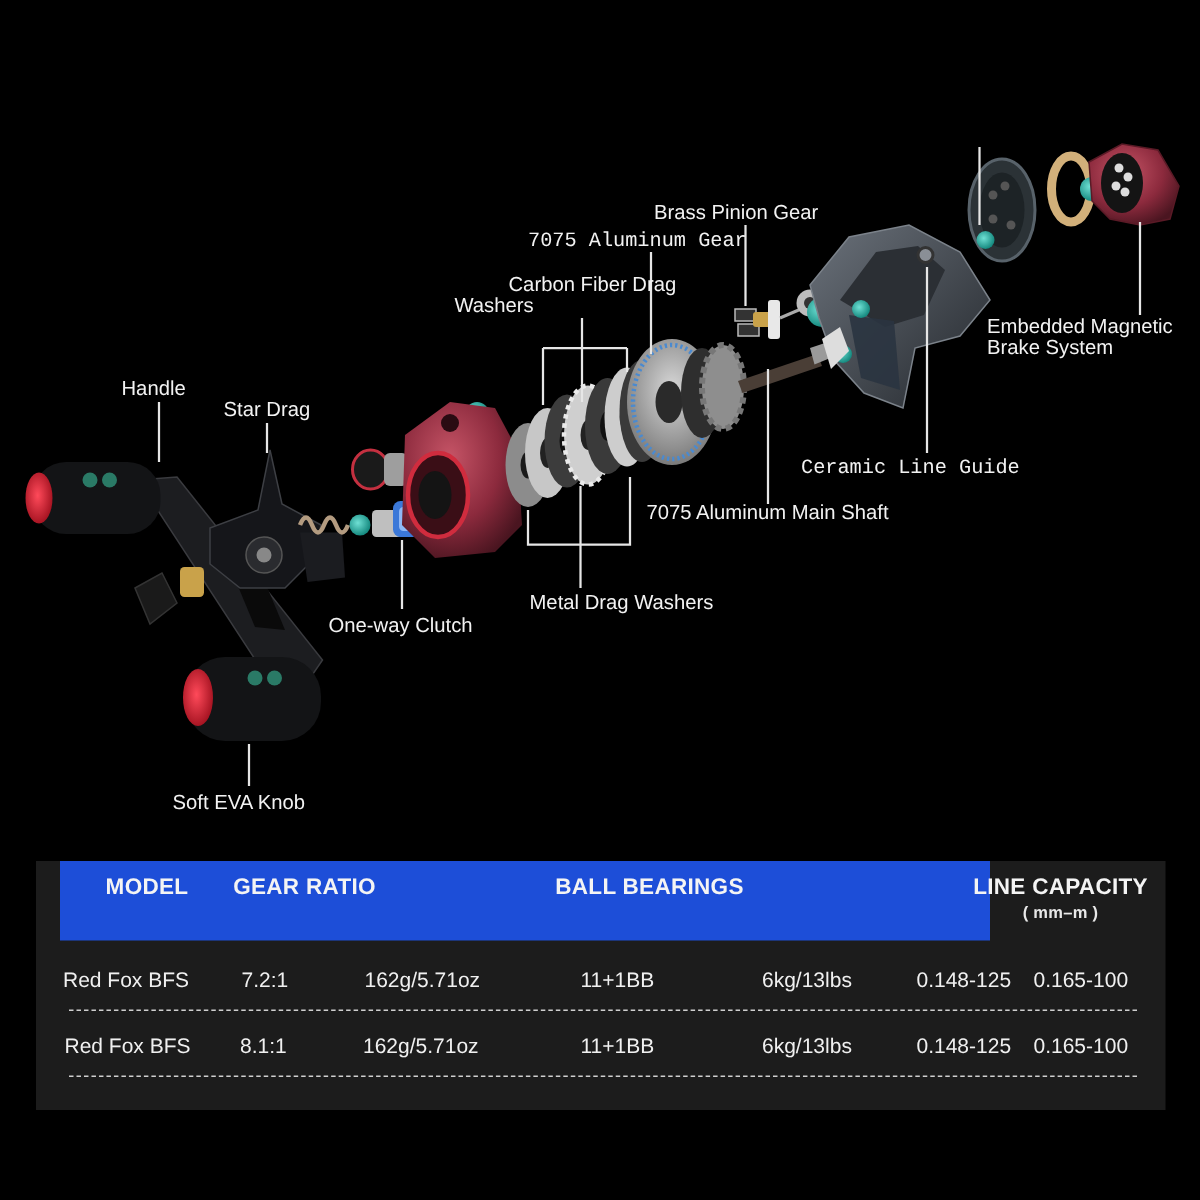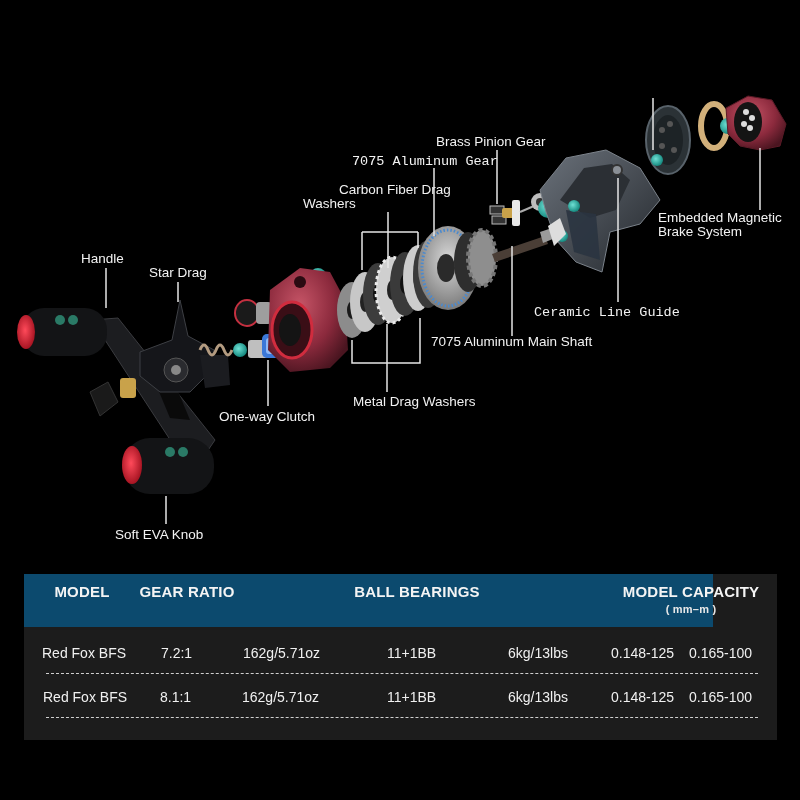--- a/index.html
+++ b/index.html
@@ -1,20 +1,20 @@
 <!DOCTYPE html>
 <html><head>
 <meta charset="utf-8">
 <style>
   html,body{margin:0;padding:0;background:#000;}
   body{width:800px;height:800px;position:relative;overflow:hidden;font-family:"Liberation Sans","DejaVu Sans",sans-serif;color:#fff;}
   #diagram{position:absolute;left:0;top:0;width:800px;height:560px;}
   .lbl{position:absolute;font-size:13.5px;line-height:17px;color:#f2f2f2;white-space:nowrap;}
   #spec-table{position:absolute;left:24px;top:574px;width:753px;height:166px;background:#1c1c1c;}
-  #spec-head{position:absolute;left:0;top:0;width:689px;height:53px;background:#0c4a6e;}
+  #spec-head{position:absolute;left:16px;top:0;width:620px;height:53px;background:#1d4ed8;}
   .th{position:absolute;top:9px;text-align:center;font-size:15px;font-weight:bold;letter-spacing:0.2px;color:#f4f4f4;}
   .th .sub{display:block;font-size:11px;font-weight:bold;margin-top:3px;color:#e8e8e8;}
   .row{position:absolute;left:0;width:698px;height:44px;}
   .td{position:absolute;top:0;font-size:14px;color:#f0f0f0;white-space:nowrap;}
   .dash{position:absolute;left:22px;width:712px;height:0;border-top:1.5px dashed #cfcfcf;}
 </style>
 </head>
 <body>
 
 <div id="diagram">
@@ -210,21 +210,21 @@
     <div class="th" style="left:8px;width:100px;">
       <span>MODEL</span>
     </div>
     <div class="th" style="left:108px;width:110px;">
       <span>GEAR RATIO</span>
     </div>
     <div class="th" style="left:322px;width:142px;">
       <span>BALL BEARINGS</span>
     </div>
     <div class="th" style="left:592px;width:150px;">
-      <span>MODEL CAPACITY</span>
+      <span>LINE CAPACITY</span>
       <span class="sub">( mm–m )</span>
     </div>
   </div>
 
   <div class="row" style="top:71px;">
     <span class="td" style="left:18px;">Red Fox BFS</span>
     <span class="td" style="left:137px;">7.2:1</span>
     <span class="td" style="left:219px;">162g/5.71oz</span>
     <span class="td" style="left:363px;">11+1BB</span>
     <span class="td" style="left:484px;">6kg/13lbs</span>

